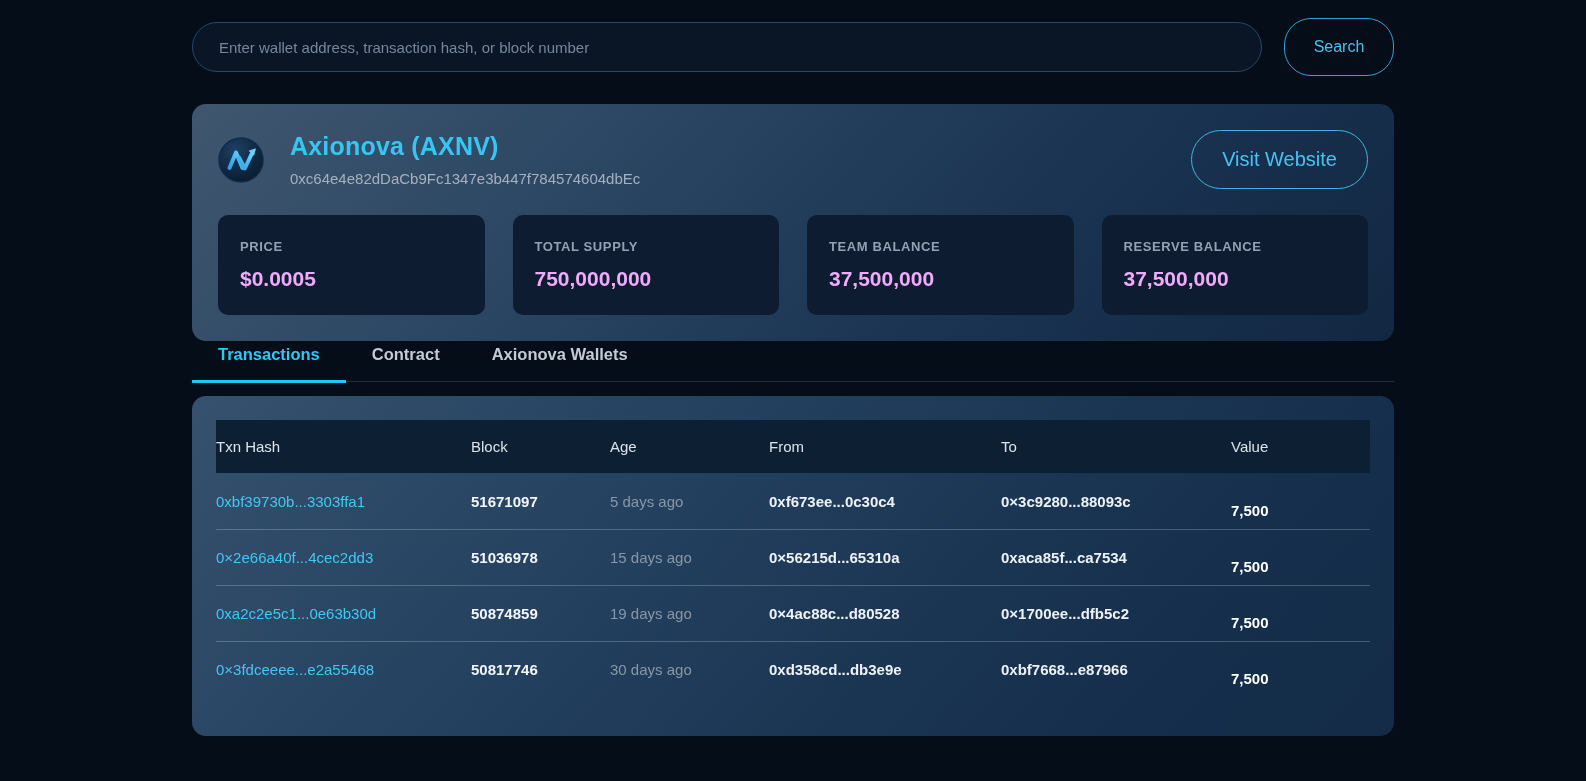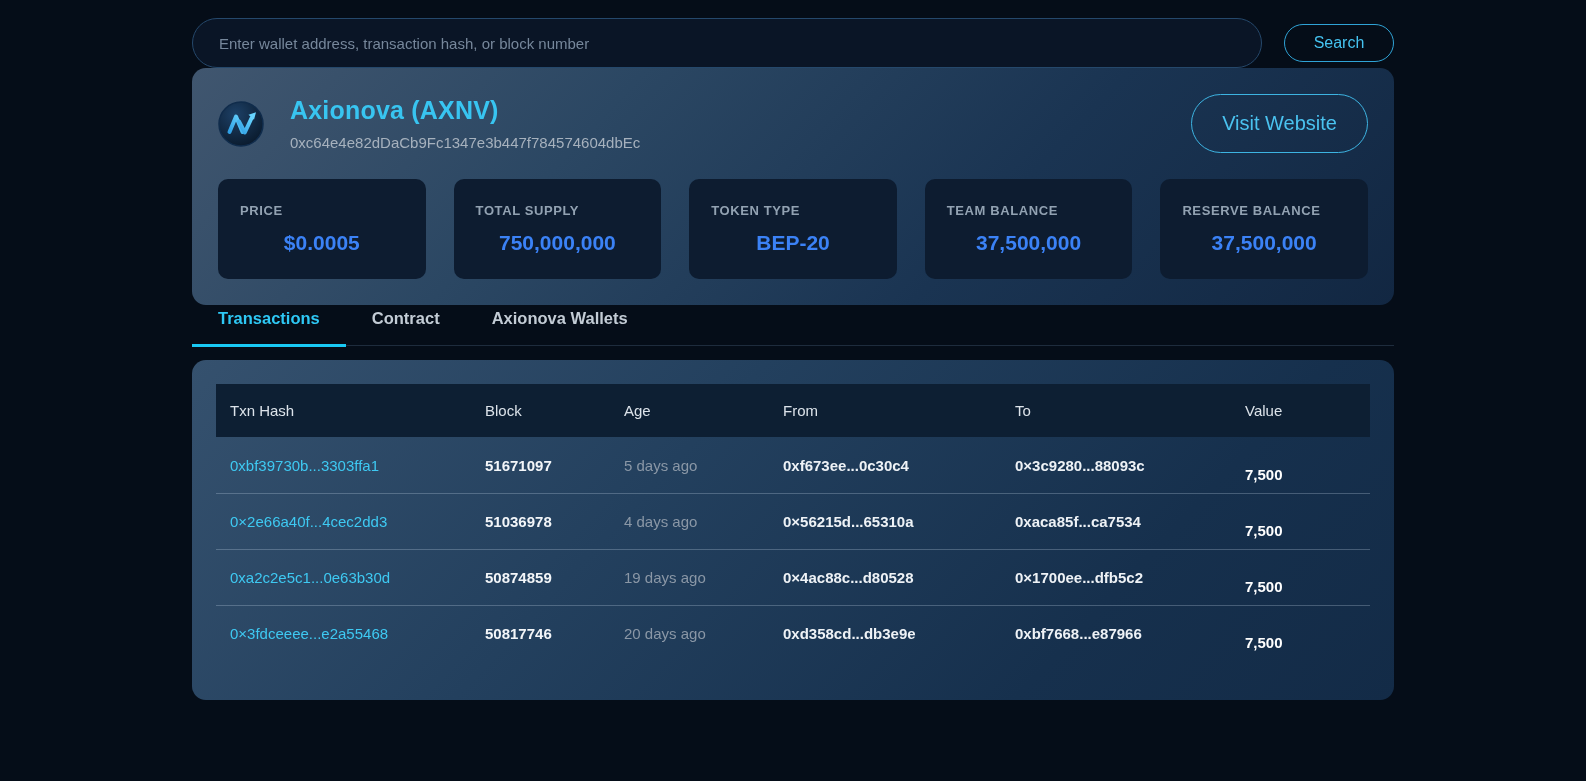--- a/index.html
+++ b/index.html
@@ -19,32 +19,33 @@
     border: 1px solid #25486b;
     border-radius: 27px;
     color: #c8d2dc;
     font-family: "Liberation Sans", sans-serif;
     font-size: 15px;
     padding: 0 26px;
     outline: none;
   }
   .search-input::placeholder { color: #76879b; }
   .search-btn {
-    width: 110px; height: 38px;
+    width: 110px; height: 58px;
     background: transparent;
     border: 1.5px solid #2fa3d6;
     border-radius: 27px;
     color: #45c3f0;
     font-family: "Liberation Sans", sans-serif;
     font-size: 16px;
     cursor: pointer;
   }
 
   
   .hero-card {
+    margin-top: 28px;
     border-radius: 14px;
     padding: 26px;
     background: linear-gradient(133deg, #40566f 0%, #2b4763 32%, #1a3452 66%, #122742 100%);
   }
   .hero-head { display: flex; align-items: center; }
   .logo { width: 46px; height: 46px; flex: 0 0 46px; }
   .title-block { margin-left: 26px; }
   .token-title { color: #38c5f1; font-size: 25px; font-weight: 700; letter-spacing: .2px; }
   .token-address { color: #a6b1bd; font-size: 15px; margin-top: 9px; text-align: right; }
   .visit-btn {
@@ -61,21 +62,21 @@
   .stats-row { display: flex; gap: 28px; margin-top: 26px; }
   .stat-card {
     flex: 1;
     background: #0d1c30;
     border-radius: 10px;
     padding: 24px 22px;
   }
   .stat-label {
     color: #92a2b2; font-size: 13px; font-weight: 700; letter-spacing: .6px;
   }
-  .stat-value { color: #3b82f6; font-size: 21px; font-weight: 700; margin-top: 13px; text-align: center; }
+  .stat-value { color: #f0abfc; font-size: 21px; font-weight: 700; margin-top: 13px; }
 
   
   .tabs {
     display: flex;
     border-bottom: 1px solid #1e2c3d;
   }
   .tab {
     position: relative;
     padding: 4px 26px 17px;
     font-size: 16.5px;
@@ -104,21 +105,21 @@
   }
   .tx-header {
     background: #0d1f33;
     height: 53px;
     color: #dce3ea;
     font-size: 15px;
     font-weight: 500;
   }
   .tx-row { height: 56px; font-size: 15px; }
   .tx-row + .tx-row { border-top: 1px solid rgba(197, 216, 235, 0.28); }
-  .cell { padding-left: 14px; white-space: nowrap; }
+  .cell { white-space: nowrap; }
   .cell-hash { color: #3ec9f2; font-weight: 500; cursor: pointer; }
   .cell-block { color: #f3f6f9; font-weight: 700; }
   .cell-age { color: #8a97a6; font-weight: 400; }
   .cell-addr { color: #eef2f6; font-weight: 700; }
   .cell-value { color: #ffffff; font-weight: 700; margin-top: 18px; }
 </style>
 </head>
 <body>
 
 <div class="container">
@@ -158,24 +159,20 @@
     <div class="stats-row">
       <div class="stat-card">
         <div class="stat-label">PRICE</div>
         <div class="stat-value">$0.0005</div>
       </div>
       <div class="stat-card">
         <div class="stat-label">TOTAL SUPPLY</div>
         <div class="stat-value">750,000,000</div>
       </div>
       <div class="stat-card">
-        <div class="stat-label">TOKEN TYPE</div>
-        <div class="stat-value">BEP-20</div>
-      </div>
-      <div class="stat-card">
         <div class="stat-label">TEAM BALANCE</div>
         <div class="stat-value">37,500,000</div>
       </div>
       <div class="stat-card">
         <div class="stat-label">RESERVE BALANCE</div>
         <div class="stat-value">37,500,000</div>
       </div>
     </div>
   </div>
 
@@ -200,38 +197,38 @@
       <div class="cell cell-block">51671097</div>
       <div class="cell cell-age">5 days ago</div>
       <div class="cell cell-addr">0xf673ee...0c30c4</div>
       <div class="cell cell-addr">0×3c9280...88093c</div>
       <div class="cell cell-value">7,500</div>
     </div>
 
     <div class="tx-grid tx-row">
       <div class="cell cell-hash">0×2e66a40f...4cec2dd3</div>
       <div class="cell cell-block">51036978</div>
-      <div class="cell cell-age">4 days ago</div>
+      <div class="cell cell-age">15 days ago</div>
       <div class="cell cell-addr">0×56215d...65310a</div>
       <div class="cell cell-addr">0xaca85f...ca7534</div>
       <div class="cell cell-value">7,500</div>
     </div>
 
     <div class="tx-grid tx-row">
       <div class="cell cell-hash">0xa2c2e5c1...0e63b30d</div>
       <div class="cell cell-block">50874859</div>
       <div class="cell cell-age">19 days ago</div>
       <div class="cell cell-addr">0×4ac88c...d80528</div>
       <div class="cell cell-addr">0×1700ee...dfb5c2</div>
       <div class="cell cell-value">7,500</div>
     </div>
 
     <div class="tx-grid tx-row">
       <div class="cell cell-hash">0×3fdceeee...e2a55468</div>
       <div class="cell cell-block">50817746</div>
-      <div class="cell cell-age">20 days ago</div>
+      <div class="cell cell-age">30 days ago</div>
       <div class="cell cell-addr">0xd358cd...db3e9e</div>
       <div class="cell cell-addr">0xbf7668...e87966</div>
       <div class="cell cell-value">7,500</div>
     </div>
   </div>
 
 </div>
 
 </body></html>

